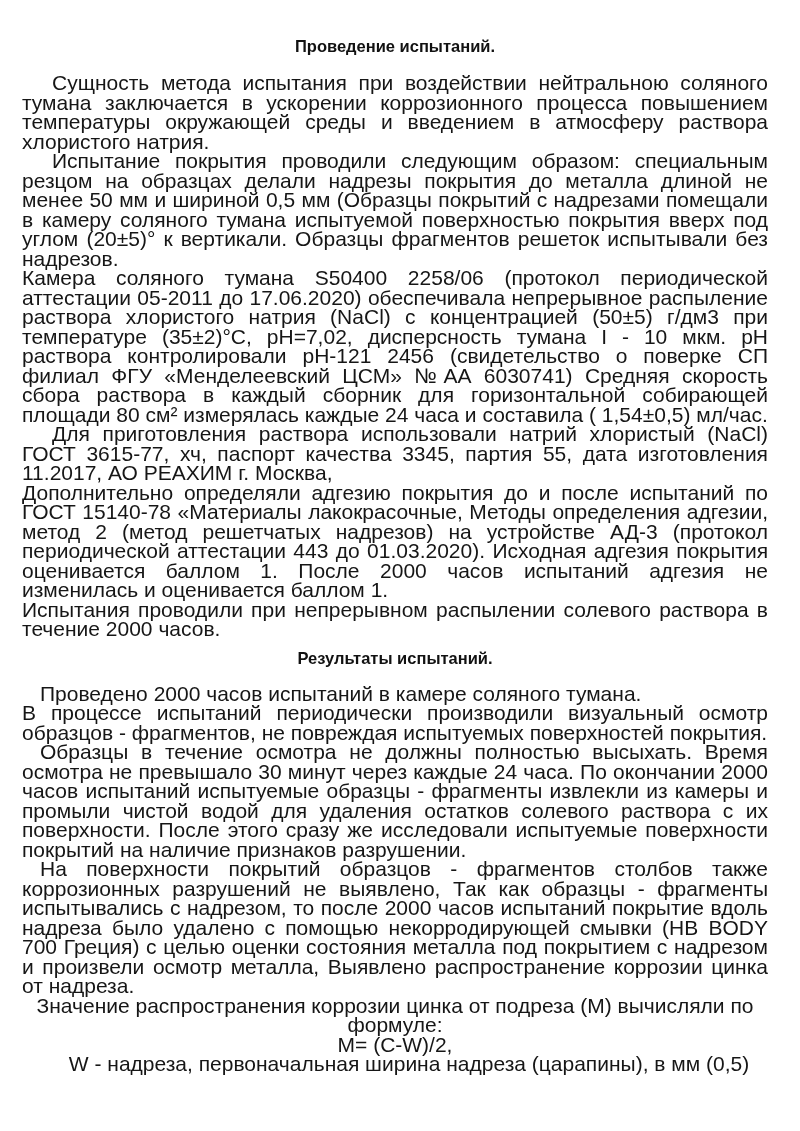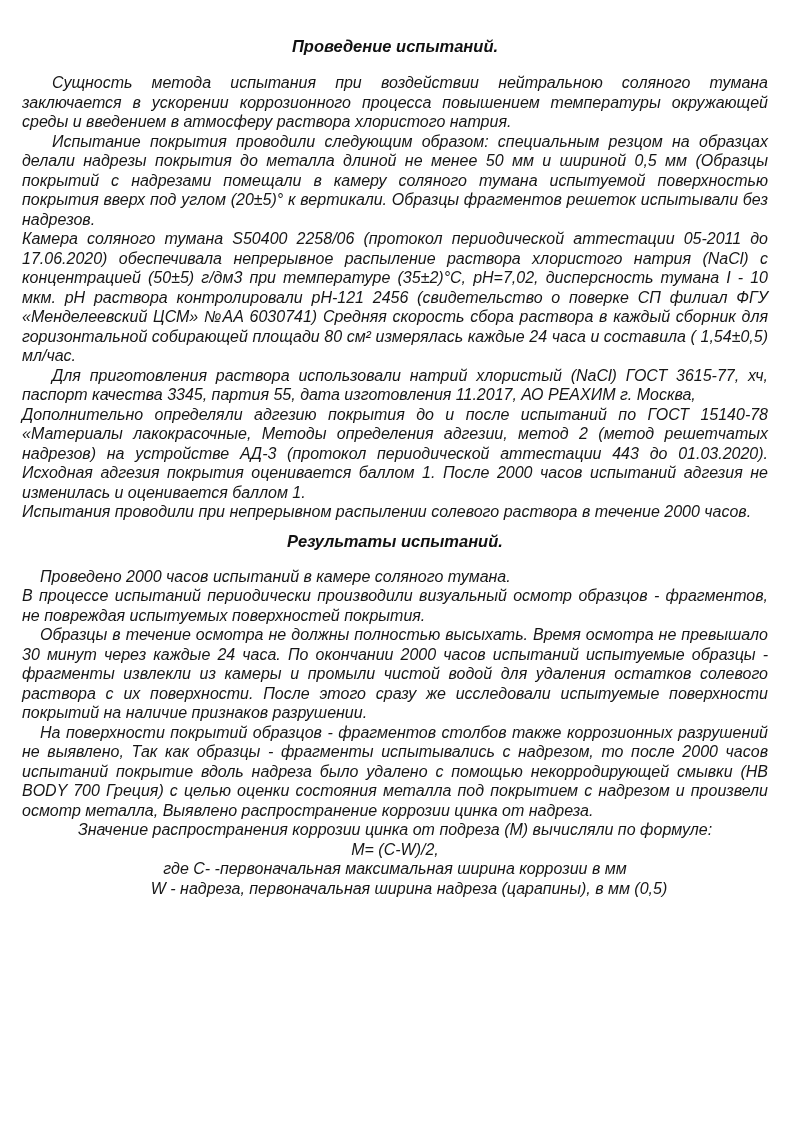--- a/index.html
+++ b/index.html
@@ -9,36 +9,35 @@
     background: #ffffff;
     color: #161616;
     font-family: "Liberation Sans", sans-serif;
     position: relative;
     overflow: hidden;
   }
   .page {
     box-sizing: border-box;
     width: 800px;
     padding: 36px 32px 0 22px;
-    font-style: italic;
   }
   .doc-heading {
     font-size: 16.5px;
     font-weight: bold;
     text-align: center;
     line-height: 20px;
     margin: 0 0 17px 0;
     color: #111111;
   }
   .doc-heading.results {
     margin: 9px 0 16px 0;
   }
   p.para {
     margin: 0;
-    font-size: 16px;
+    font-size: 21px;
     line-height: 19.5px;
     text-align: justify;
     color: #161616;
   }
   p.para.ind  { text-indent: 30px; }
   p.para.ind2 { text-indent: 18px; }
   p.para.left { text-align: center; }
   p.para.wline { padding-left: 28px; text-align: center; }
   .footer {
     position: absolute;
@@ -64,18 +63,17 @@
   <p class="para">Испытания проводили при непрерывном распылении солевого раствора в течение 2000 часов.</p>
 
   <h1 class="doc-heading results">Результаты испытаний.</h1>
 
   <p class="para ind2">Проведено 2000 часов испытаний в камере соляного тумана.</p>
   <p class="para">В процессе испытаний периодически производили визуальный осмотр образцов - фрагментов, не повреждая испытуемых поверхностей покрытия.</p>
   <p class="para ind2">Образцы в течение осмотра не должны полностью высыхать. Время осмотра не превышало 30 минут через каждые 24 часа. По окончании 2000 часов испытаний испытуемые образцы - фрагменты извлекли из камеры и промыли чистой водой для удаления остатков солевого раствора с их поверхности. После этого сразу же исследовали испытуемые поверхности покрытий на наличие признаков разрушении.</p>
   <p class="para ind2">На поверхности покрытий образцов - фрагментов столбов также коррозионных разрушений не выявлено, Так как образцы - фрагменты испытывались с надрезом, то после 2000 часов испытаний покрытие вдоль надреза было удалено с помощью некорродирующей смывки (НВ BODY 700 Греция) с целью оценки состояния металла под покрытием с надрезом и произвели осмотр металла, Выявлено распространение коррозии цинка от надреза.</p>
   <p class="para left">Значение распространения коррозии цинка от подреза (М) вычисляли по формуле:</p>
   <p class="para left">М= (C-W)/2,</p>
-  <p class="para left">где С- -первоначальная максимальная ширина коррозии в мм</p>
   <p class="para wline">W - надреза, первоначальная ширина надреза (царапины), в мм (0,5)</p>
 
 </div>
 
 <div class="footer">Протокол испытаний № 41051А от 18.02.2021</div>
 
 </body></html>

